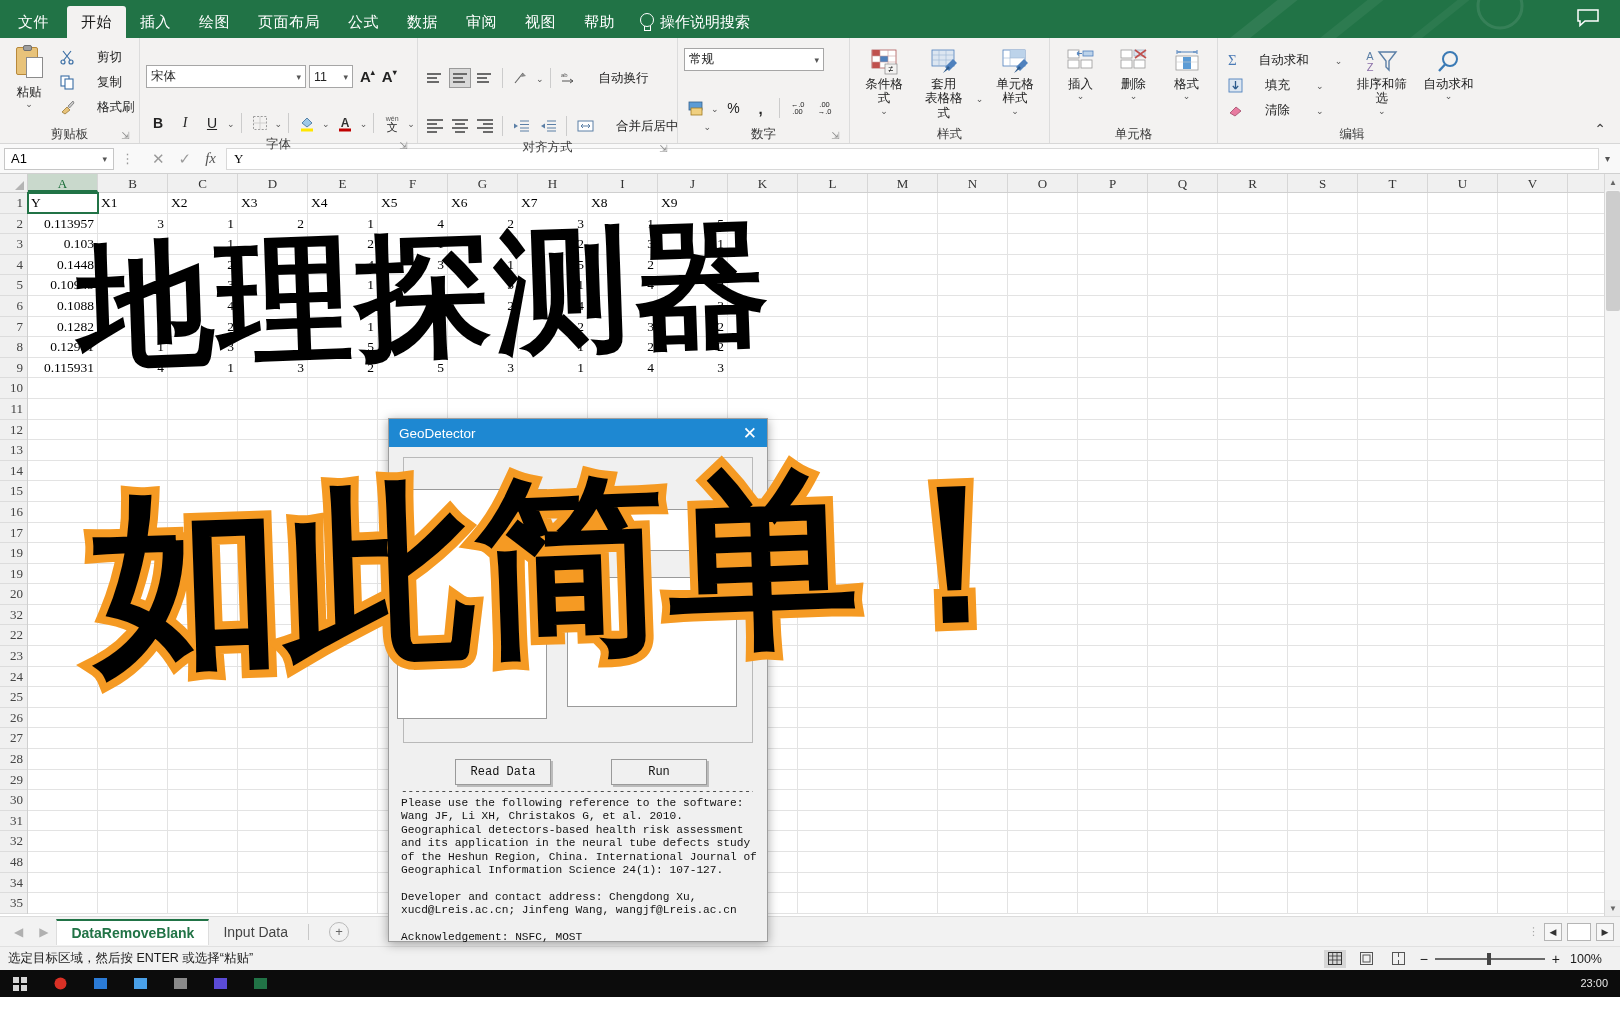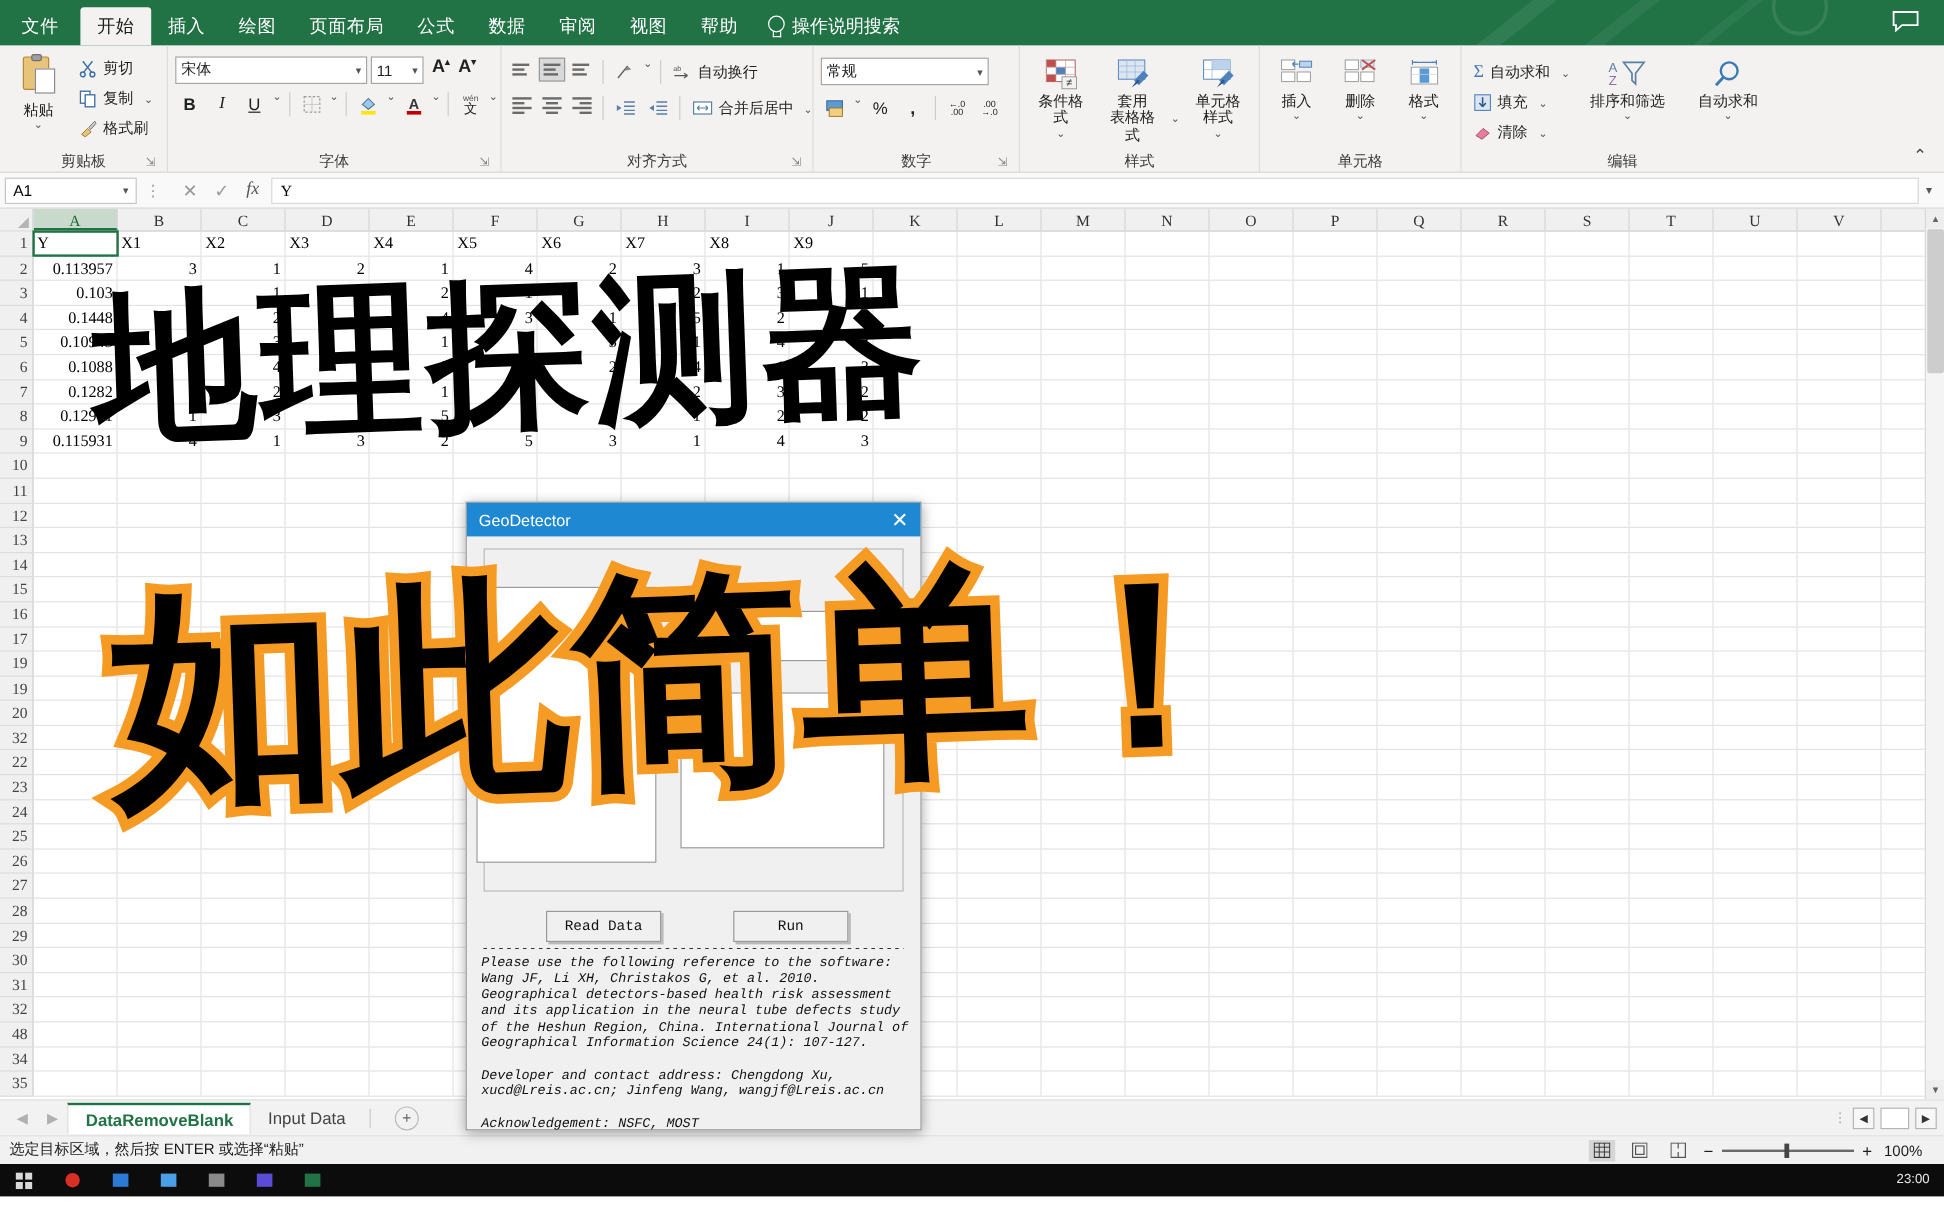--- a/index.html
+++ b/index.html
@@ -60,37 +60,37 @@
   .glabel { text-align: center; font-size: 12.5px; color: #3b3b3b;
             height: 18px; line-height: 18px; position: relative; }
   .glaunch { position: absolute; right: 2px; bottom: 2px; width: 11px; height: 11px;
              color: #888; font-size: 10px; line-height: 11px; }
 
   .bigbtn { display: flex; flex-direction: column; align-items: center;
             justify-content: flex-start; padding: 3px 6px; width: 60px; }
   .bigbtn .lbl { font-size: 12.5px; margin-top: 2px; text-align:center; line-height:1.15;}
   .chev { font-size: 9px; color: #555; line-height: 8px; margin-top:1px;}
 
-  .smbtn { display: flex; align-items: center; gap: 5px; height: 24px;
+  .smbtn { display: flex; align-items: center; gap: 22px; height: 24px;
            padding: 0 4px; font-size: 12.5px; white-space: nowrap; }
 
   .clip-col { display: flex; flex-direction: column; justify-content: flex-start; gap: 1px; padding-top: 3px;}
 
   
   .ic { display: inline-block; position: relative; }
   .ic-paste { width: 34px; height: 38px; }
   .ic-paste .board { position:absolute; left:4px; top:2px; width:22px; height:28px;
     background:#e8c37a; border:1.5px solid #b8893a; border-radius:2px;}
   .ic-paste .clip { position:absolute; left:11px; top:0px; width:9px; height:6px;
     background:#9e9e9e; border:1px solid #6f6f6f; border-radius:2px;}
   .ic-paste .page { position:absolute; left:14px; top:12px; width:17px; height:21px;
     background:#fff; border:1.3px solid #8b8b8b;}
 
   
-  .fontrow { display:flex; align-items:flex-start; gap:3px; }
+  .fontrow { display:flex; align-items:center; gap:3px;margin-top:18px; }
   .selbox { height: 23px; border: 1px solid #a6a6a6; background:#fff;
             display:flex; align-items:center; padding: 0 4px; font-size:12.5px;}
   .selbox .cap { flex:1; overflow:hidden; white-space:nowrap;}
   .selbox .arr { color:#555; font-size:9px; margin-left:4px;}
   .fname { width: 160px; }
   .fsize { width: 44px; }
   .aplus { font-size:15px; font-weight:bold; padding: 0 4px; position:relative;}
   .aplus sup { font-size:8px; position:absolute; top:0px; right:0px; }
   .fmtbtn { width:24px;height:24px; display:flex;align-items:center;justify-content:center;
             font-size:14px; }
@@ -215,21 +215,21 @@
   .dp-xlab { position:absolute; left: 255px; top: 112px; font-size: 11px;
              font-family:"Liberation Mono", monospace;}
   .dp-xbox { position:absolute; left: 178px; top: 130px; width: 170px; height: 130px;
              border:1px solid #9a9a9a; background:#fff;}
   .dbtn { position:absolute; width: 96px; height: 26px; background:#f0f0f0;
           border:1px solid #9a9a9a; box-shadow: 2px 2px 0 rgba(0,0,0,.22);
           display:flex; align-items:center; justify-content:center;
           font-family:"Liberation Mono", monospace; font-size: 12px; }
   .dlg-ref { position:absolute; left: 12px; right: 10px; top: 350px;
              font-family:"Liberation Mono", monospace; font-size: 11.2px;
-             line-height: 13.4px; white-space: pre-wrap; color:#111;font-style:italic;}
+             line-height: 13.4px; white-space: pre-wrap; color:#111;}
   .hrline { position:absolute; left: 12px; right: 14px; top: 338px;
             font-family:"Liberation Mono", monospace; font-size:11px;
             overflow:hidden; white-space:nowrap; color:#333; letter-spacing:0;}
 
   
   .cap1, .cap2 { position:absolute; z-index: 60; pointer-events:none;
                  font-weight: bold; white-space: nowrap; }
   .cap1 { left: 78px; top: 206px; font-size: 135px; color:#000;
           font-family: "DejaVu Sans", sans-serif; letter-spacing: 4px;
           -webkit-text-stroke: 14px #fff; paint-order: stroke fill;

